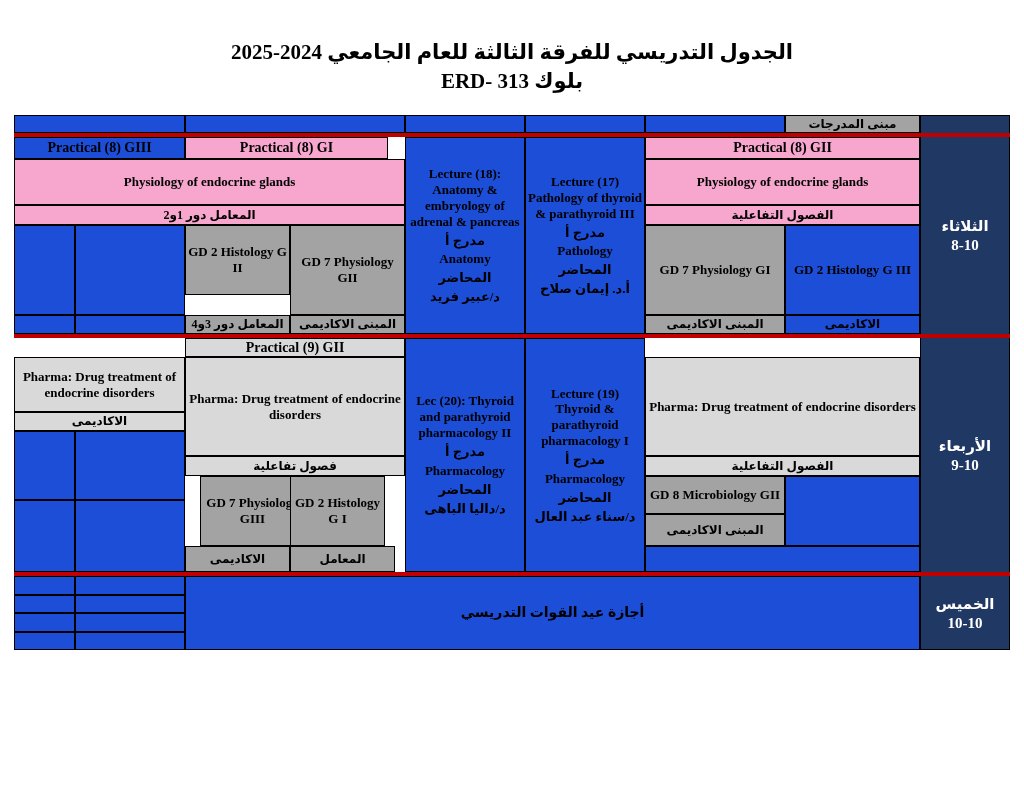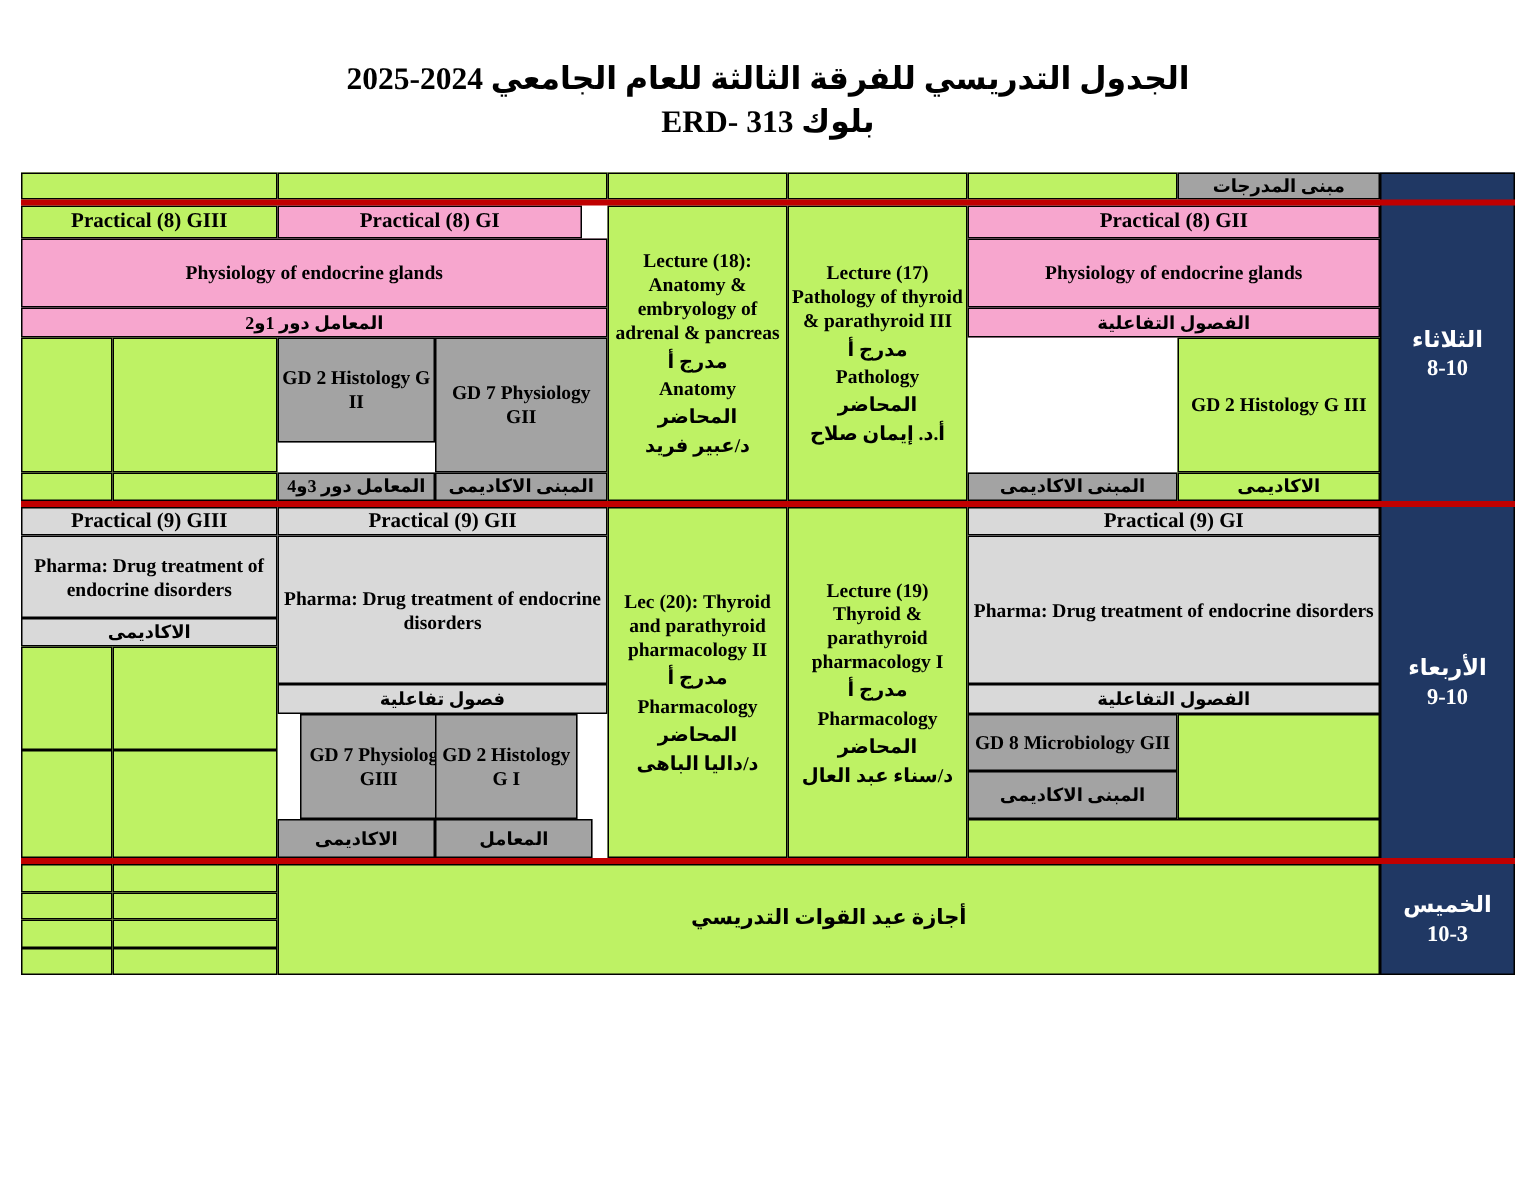--- a/index.html
+++ b/index.html
@@ -1,20 +1,20 @@
 <!DOCTYPE html>
 <html lang="ar"><head>
 <meta charset="utf-8">
 <style>
   * { margin:0; padding:0; box-sizing:border-box; }
   html,body { width:1024px; height:791px; background:#ffffff; }
   body { font-family:"Liberation Serif","DejaVu Sans",serif; font-weight:bold; color:#000; position:relative; }
   .title { text-align:center; padding-top:38px; font-size:21px; line-height:29px; direction:rtl; }
   .table { position:absolute; left:14px; top:115px; width:996px; height:535px; }
-  .cell { position:absolute; border:1px solid #000; background:#bef264; display:flex; flex-direction:column;
+  .cell { position:absolute; border:1px solid #000; background:#1d4ed8; display:flex; flex-direction:column;
           align-items:center; justify-content:center; text-align:center; font-size:13px; line-height:1.22; overflow:hidden; }
   .pink  { background:#F7A6CE; }
   .peach { background:#a3a3a3; }
   .gray  { background:#D9D9D9; }
   .ar    { direction:rtl; }
   .hdr   { font-size:14px; }
   .sm    { font-size:12px; }
   .lecture { gap:3px; padding:2px; }
   .lecture .ar { direction:rtl; }
   .redline { position:absolute; left:0; width:996px; height:4px; background:#C00000; z-index:5; }
@@ -52,20 +52,21 @@
   <div class="cell pink" style="left:0;top:44px;width:391px;height:46px">Physiology of endocrine glands</div>
   <div class="cell pink" style="left:631px;top:44px;width:275px;height:46px">Physiology of endocrine glands</div>
 
   <div class="cell pink ar sm" style="left:0;top:90px;width:391px;height:20px">المعامل دور 1و2</div>
   <div class="cell pink ar sm" style="left:631px;top:90px;width:275px;height:20px">الفصول التفاعلية</div>
 
   <div class="cell" style="left:0;top:110px;width:61px;height:90px"></div>
   <div class="cell" style="left:61px;top:110px;width:110px;height:90px"></div>
   <div class="cell peach" style="left:171px;top:110px;width:105px;height:70px">GD 2 Histology G II</div>
   <div class="cell peach" style="left:276px;top:110px;width:115px;height:90px">GD 7 Physiology GII</div>
+  <div class="cell peach" style="left:631px;top:110px;width:140px;height:90px">GD 7 Physiology GI</div>
   <div class="cell" style="left:771px;top:110px;width:135px;height:90px">GD 2 Histology G III</div>
 
   <div class="cell" style="left:0;top:200px;width:61px;height:19px"></div>
   <div class="cell" style="left:61px;top:200px;width:110px;height:19px"></div>
   <div class="cell peach ar sm" style="left:171px;top:200px;width:105px;height:19px">المعامل دور 3و4</div>
   <div class="cell peach ar sm" style="left:276px;top:200px;width:115px;height:19px">المبنى الاكاديمى</div>
   <div class="cell peach ar sm" style="left:631px;top:200px;width:140px;height:19px">المبنى الاكاديمى</div>
   <div class="cell ar sm" style="left:771px;top:200px;width:135px;height:19px">الاكاديمى</div>
 
   <div class="cell lecture" style="left:391px;top:22px;width:120px;height:197px">
@@ -76,23 +77,21 @@
     <div class="ar">د/عبير فريد</div>
   </div>
   <div class="cell lecture" style="left:511px;top:22px;width:120px;height:197px">
     <div>Lecture (17) Pathology of thyroid &amp; parathyroid III</div>
     <div class="ar">مدرج أ</div>
     <div>Pathology</div>
     <div class="ar">المحاضر</div>
     <div class="ar">أ.د. إيمان صلاح</div>
   </div>
 
-  <div class="cell gray hdr" style="left:0;top:223px;width:171px;height:19px">Practical (9) GIII</div>
   <div class="cell gray hdr" style="left:171px;top:223px;width:220px;height:19px">Practical (9) GII</div>
-  <div class="cell gray hdr" style="left:631px;top:223px;width:275px;height:19px">Practical (9) GI</div>
 
   <div class="cell gray" style="left:0;top:242px;width:171px;height:55px">Pharma: Drug treatment of endocrine disorders</div>
   <div class="cell gray ar sm" style="left:0;top:297px;width:171px;height:19px">الاكاديمى</div>
   <div class="cell" style="left:0;top:316px;width:61px;height:69px"></div>
   <div class="cell" style="left:61px;top:316px;width:110px;height:69px"></div>
   <div class="cell" style="left:0;top:385px;width:61px;height:72px"></div>
   <div class="cell" style="left:61px;top:385px;width:110px;height:72px"></div>
 
   <div class="cell gray" style="left:171px;top:242px;width:220px;height:99px">Pharma: Drug treatment of endocrine disorders</div>
   <div class="cell gray ar sm" style="left:171px;top:341px;width:220px;height:20px">فصول تفاعلية</div>
@@ -136,16 +135,16 @@
   <div class="day-label" style="top:22px;height:197px">
     <div>الثلاثاء</div>
     <div>8-10</div>
   </div>
   <div class="day-label" style="top:223px;height:234px">
     <div>الأربعاء</div>
     <div>9-10</div>
   </div>
   <div class="day-label" style="top:461px;height:74px">
     <div>الخميس</div>
-    <div>10-3</div>
+    <div>10-10</div>
   </div>
 
 </div>
 
 </body></html>

